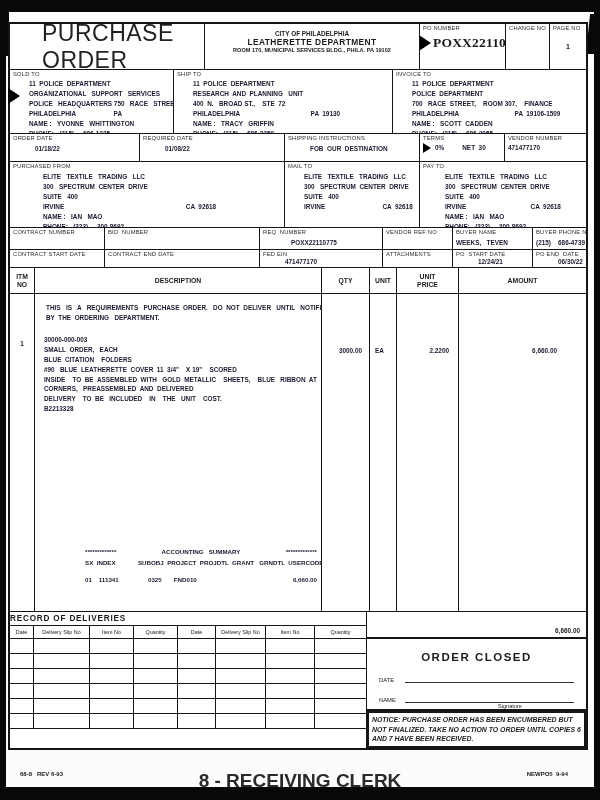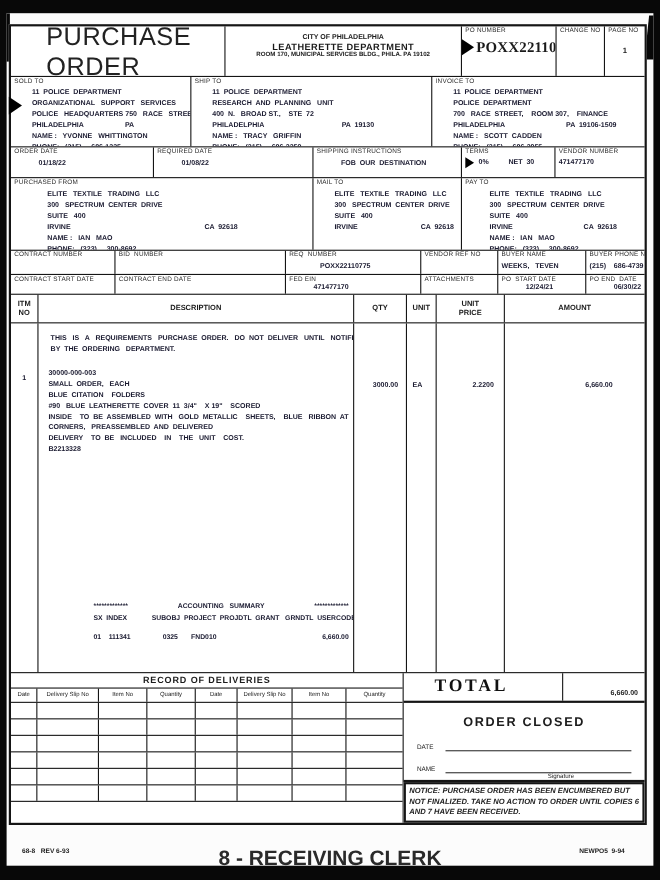--- a/index.html
+++ b/index.html
@@ -70,21 +70,21 @@
   .numcell{text-align:right;padding-top:45px;}
   .qtyv{padding-right:4px;}
   .unitv{text-align:left;padding-left:5px;}
   .prv{padding-right:6px;}
   .amv{padding-right:26px;}
   .acct{position:absolute;left:50px;top:253px;width:232px;font-size:6.2px;font-weight:bold;color:#1a1a30;}
   .acct-line{display:flex;justify-content:space-between;white-space:pre;line-height:1.7;}
   .acct-line3{margin-top:7px;}
   .r-bottom{height:136px;align-items:stretch;overflow:visible;}
   .left-del{width:357px;border-right:1px solid #151515;box-sizing:border-box;display:flex;flex-direction:column;}
-  .del-title{height:13px;border-bottom:1px solid #151515;text-align:center;font-weight:bold;font-size:8.2px;
+  .del-title{height:13px;border-bottom:1px solid #151515;font-weight:bold;font-size:8.2px;
              letter-spacing:.8px;line-height:13px;}
   .del-head,.del-row{display:flex;border-bottom:1px solid #151515;box-sizing:border-box;}
   .del-head{height:13px;}
   .del-row{height:15px;}
   .dcell{border-right:1px solid #151515;box-sizing:border-box;font-size:5.4px;text-align:center;line-height:12px;
          overflow:hidden;white-space:nowrap;}
   .dcell.last{border-right:none;}
   .dw1{width:24px;}.dw2{width:56px;}.dw3{width:44px;}.dw4{width:44px;}.dw5{width:38px;}.dw6{width:50px;}.dw7{width:49px;}.dw8{flex:1;}
   .del-open{flex:1;}
   .right-box{flex:1;display:flex;flex-direction:column;overflow:visible;}
@@ -421,23 +421,20 @@
               <div class="dcell dw4"></div>
               <div class="dcell dw5"></div>
               <div class="dcell dw6"></div>
               <div class="dcell dw7"></div>
               <div class="dcell dw8 last"></div>
             </div>
           <div class="del-open"></div>
         </div>
         <div class="right-box">
           <div class="total-row">
-            <div class="total-label-cell">
-              <div class="total-word">TOTAL</div>
-            </div>
             <div class="total-amt">6,660.00</div>
           </div>
           <div class="order-closed">
             <div class="oc-title">ORDER  CLOSED</div>
             <div class="oc-row">
               <span class="oc-lbl">DATE</span>
               <span class="oc-line"></span>
             </div>
             <div class="oc-row">
               <span class="oc-lbl">NAME</span>

